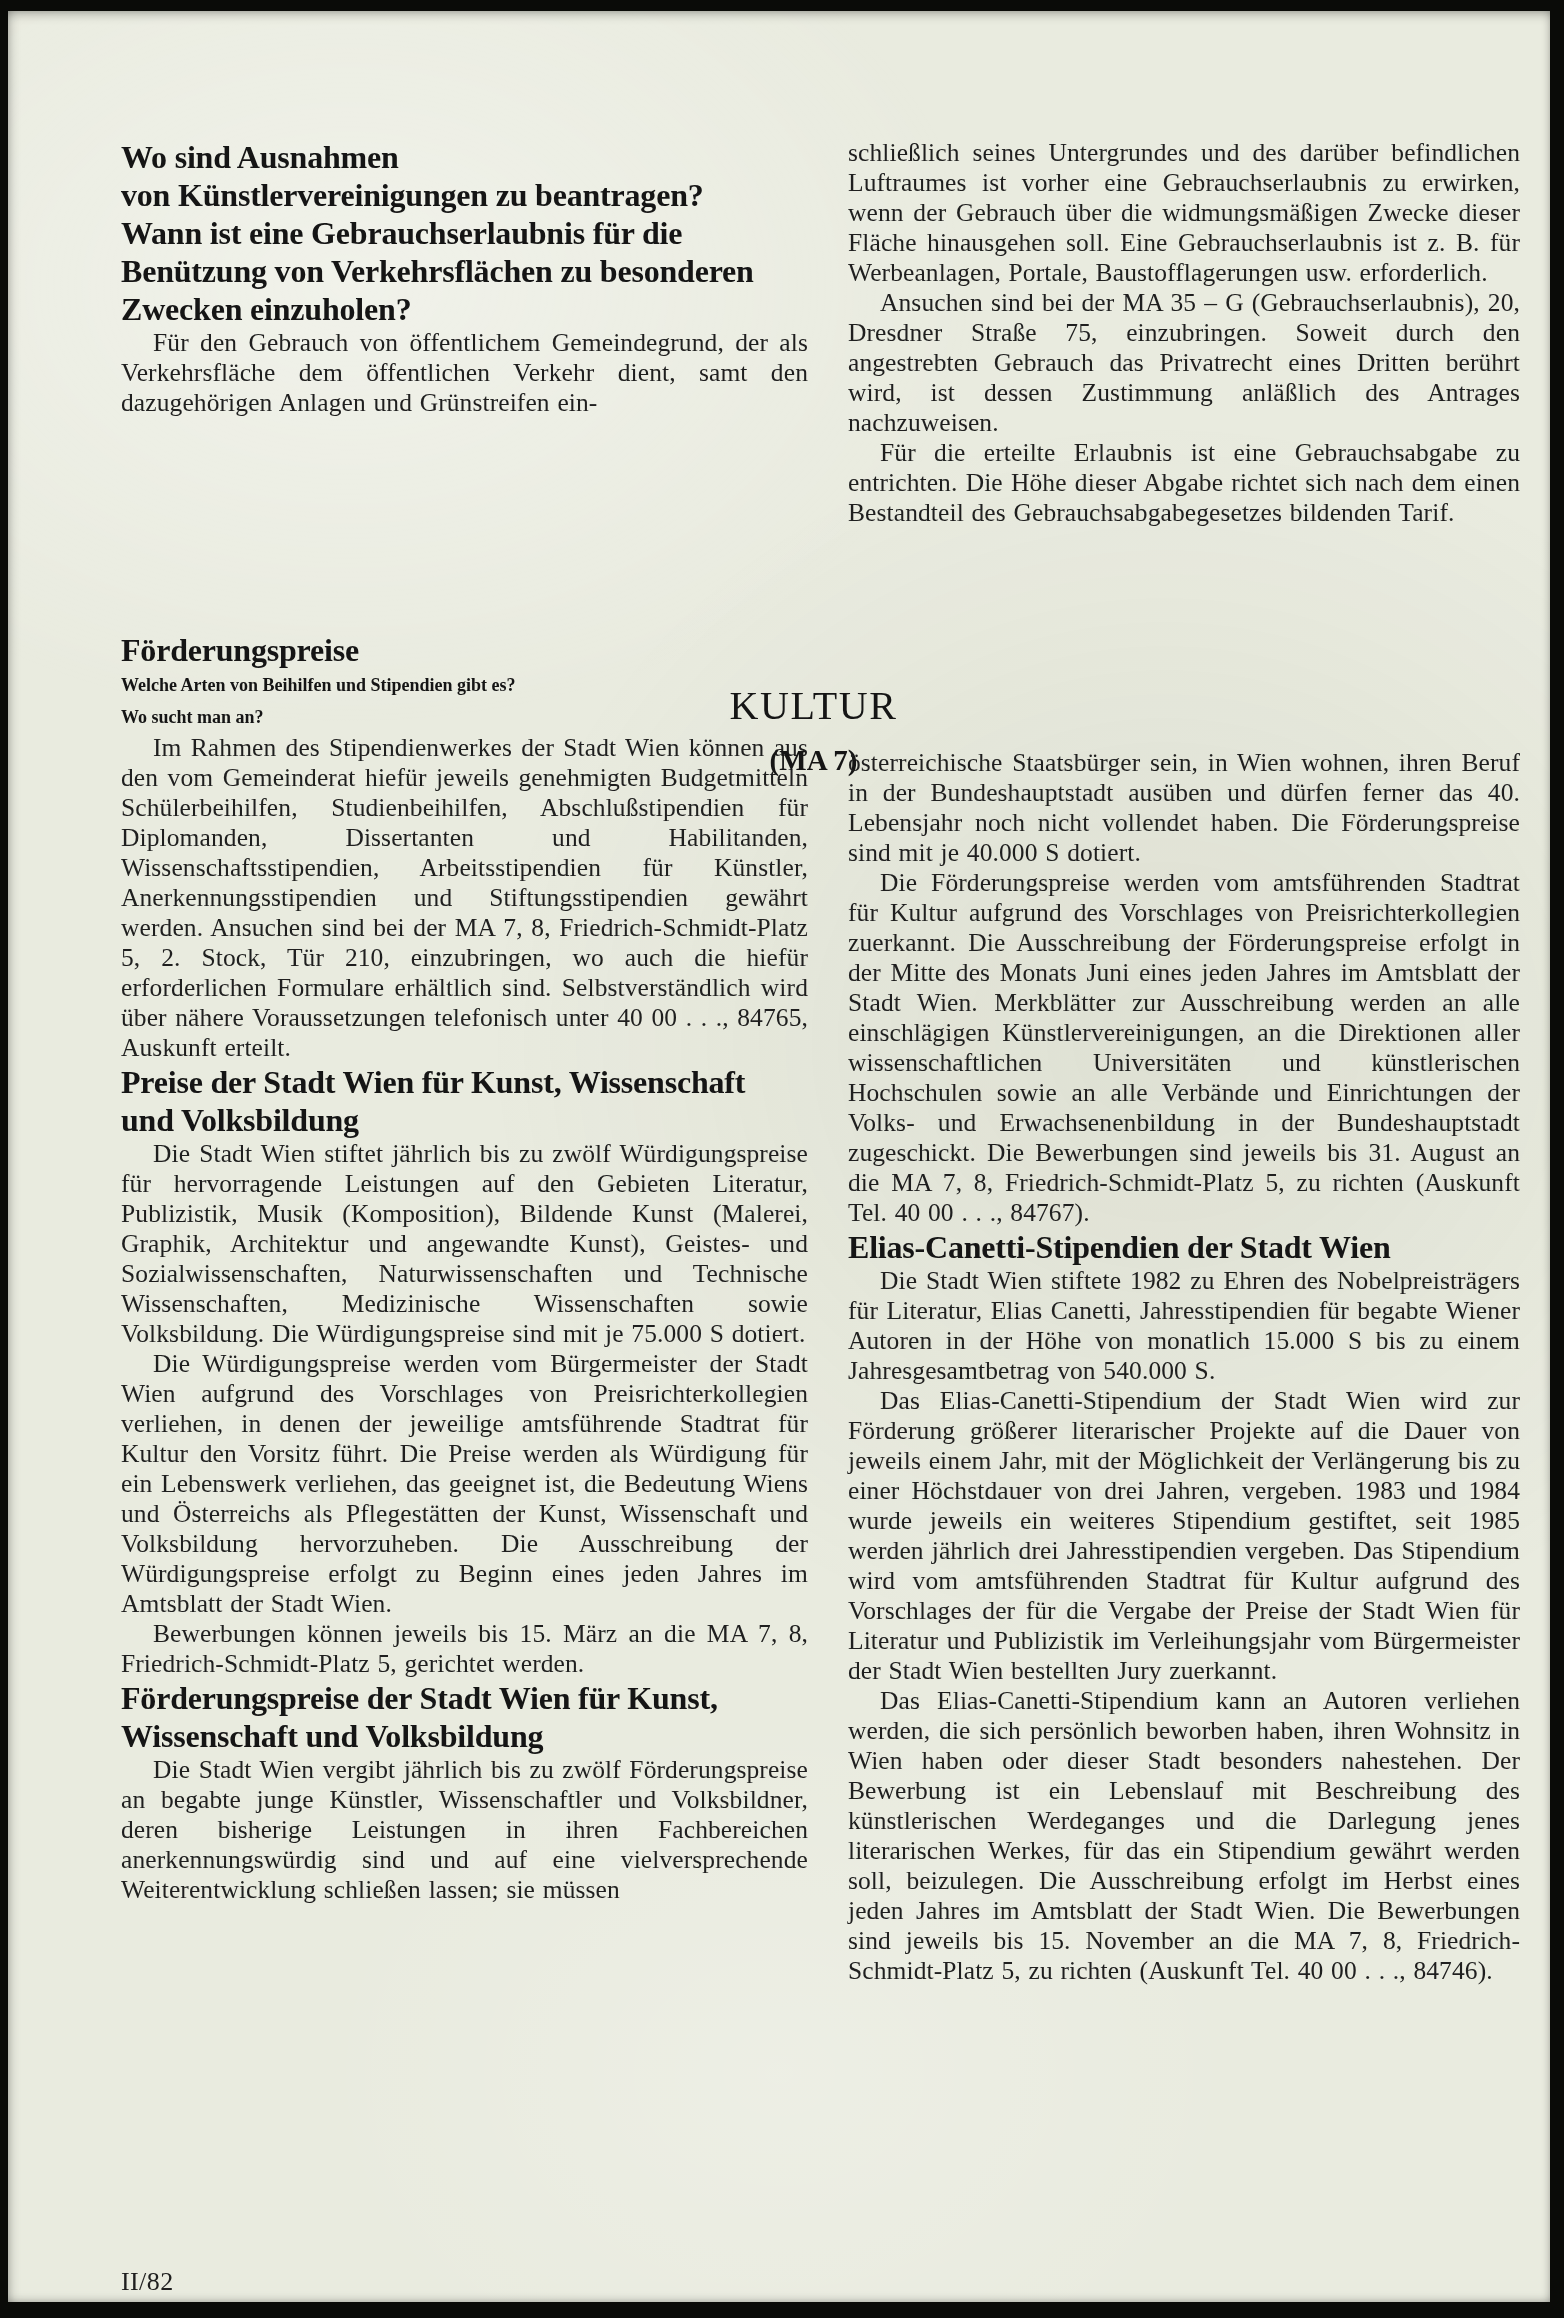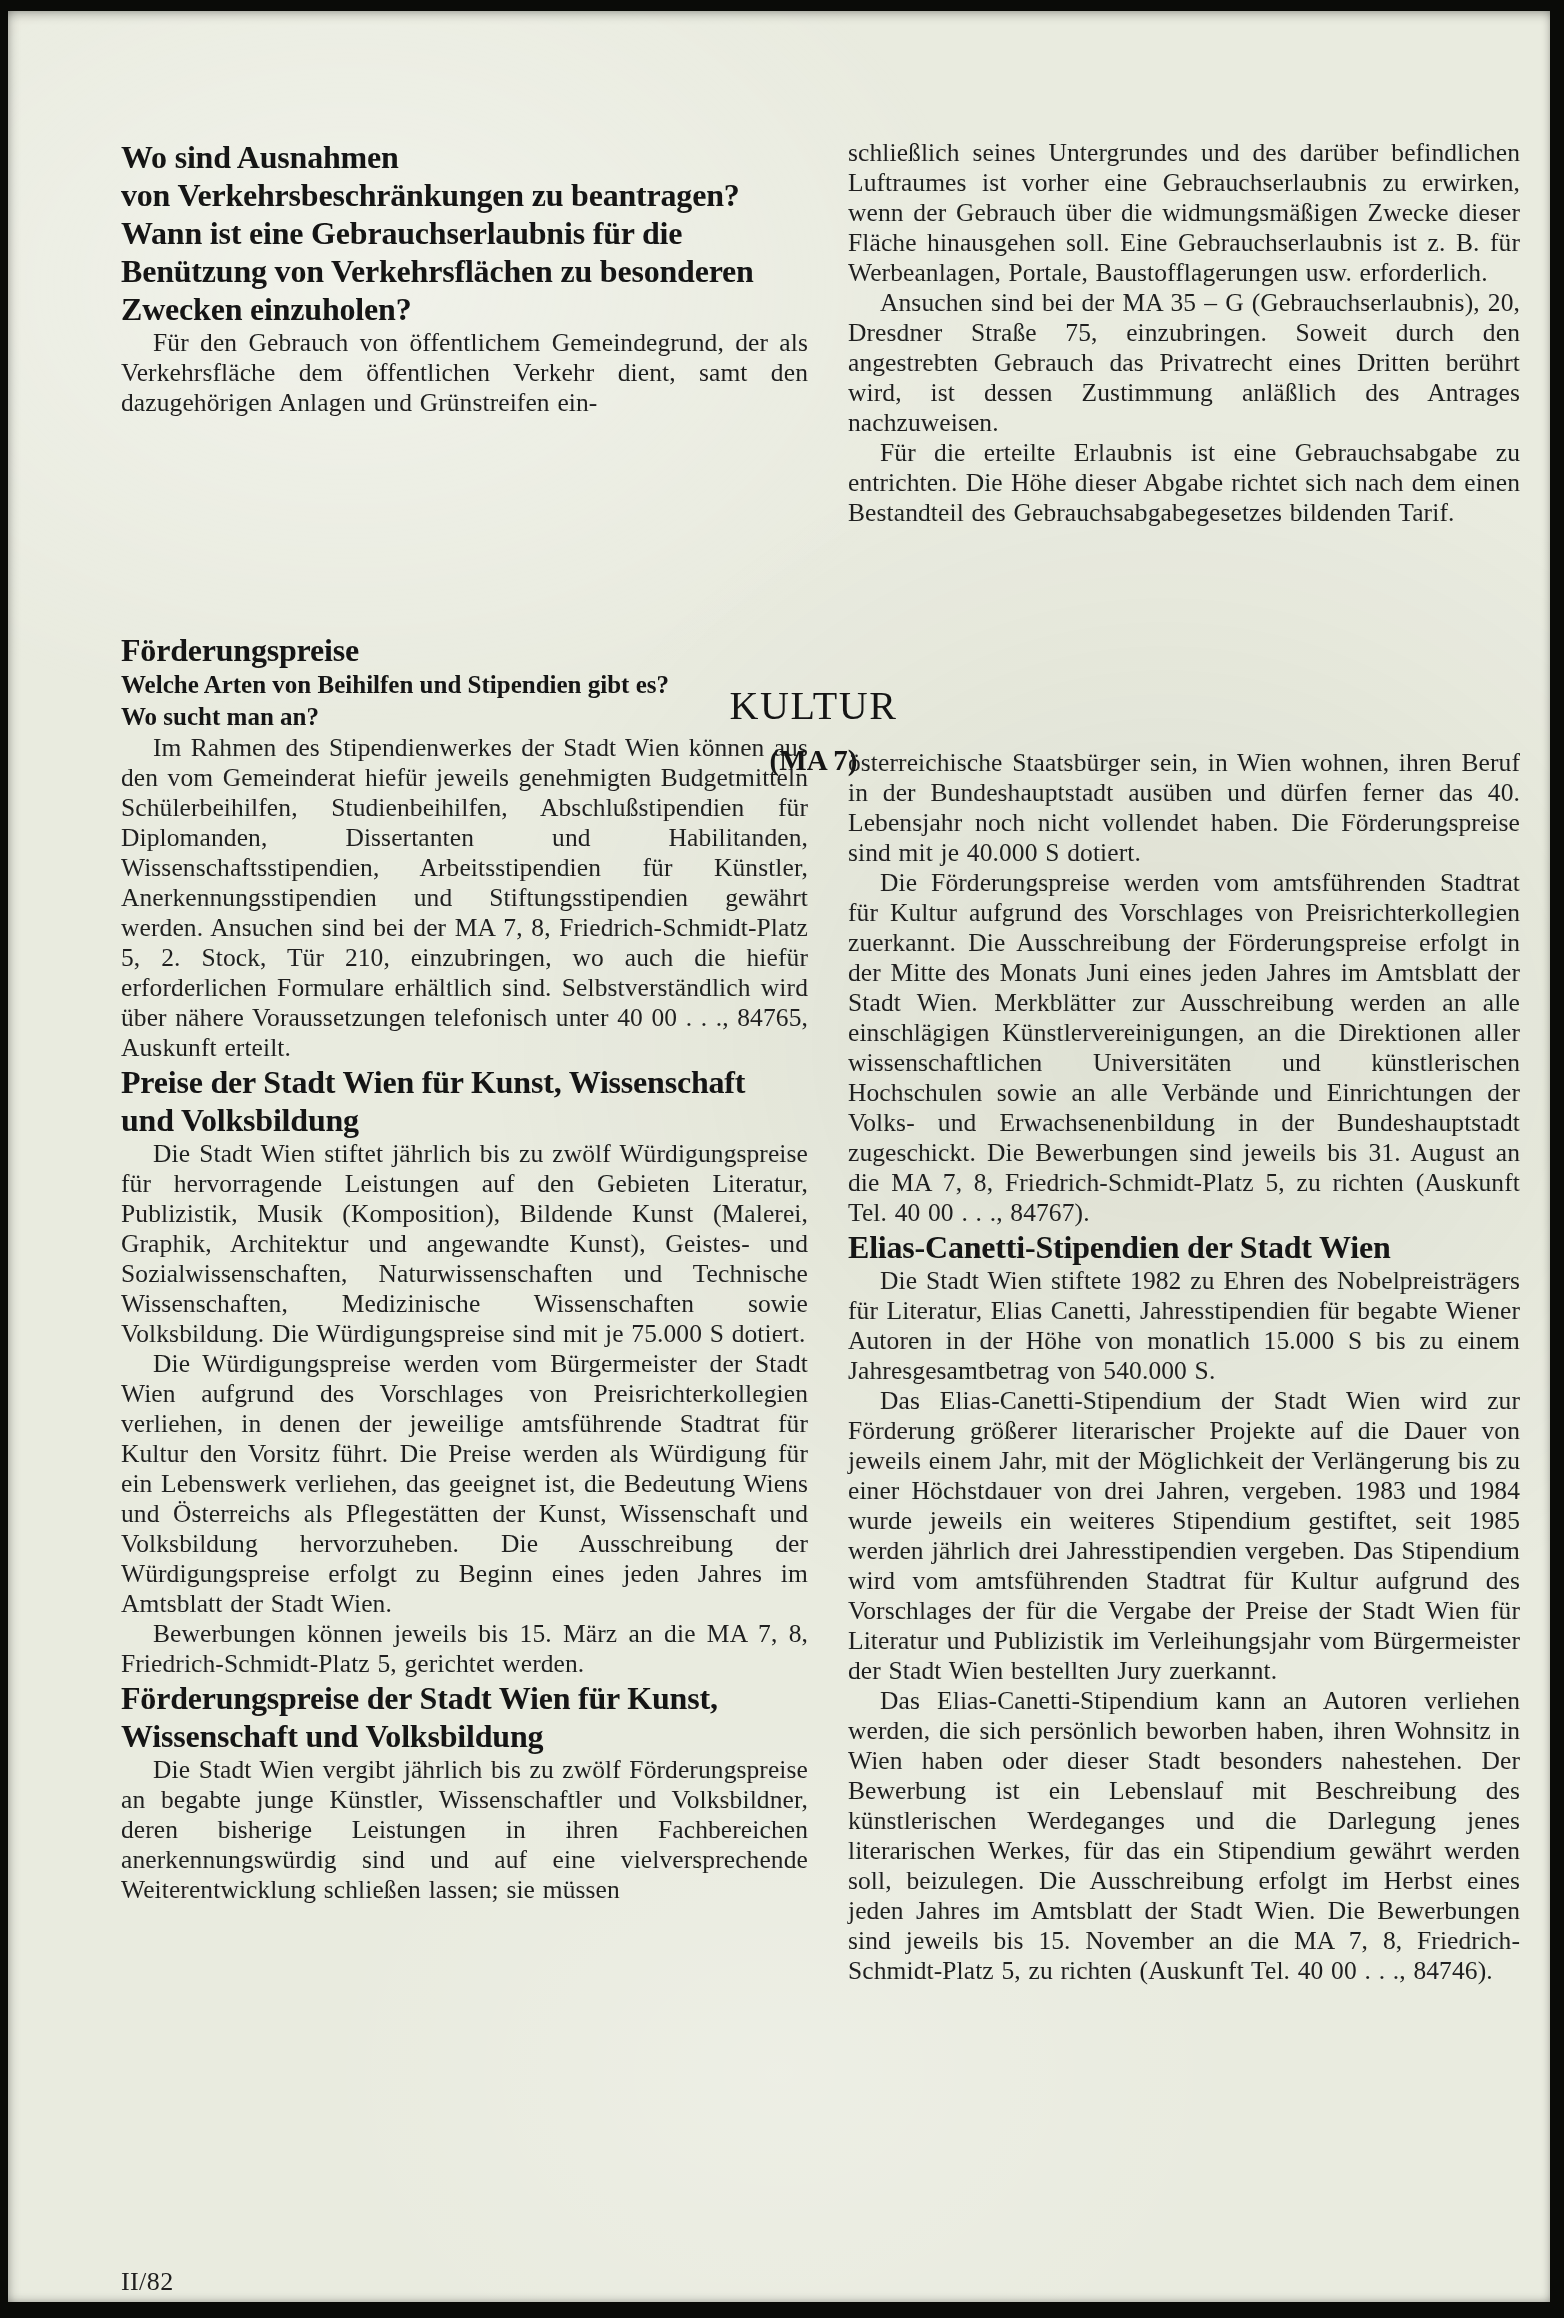--- a/index.html
+++ b/index.html
@@ -33,21 +33,21 @@
   p.body{
     margin:0;font-size:25.5px;line-height:30px;color:var(--ink);
     text-align:justify;word-spacing:1.2px;letter-spacing:0.1px;
   }
   p.indent{text-indent:32px;}
   h2.sec{
     margin:0;font-size:32px;line-height:38px;color:var(--heading_ink);
     font-weight:bold;letter-spacing:-0.2px;white-space:pre-line;
   }
   h3.sub{
-    margin:0;font-size:25px;line-height:32px;color:var(--heading_ink);
+    margin:0;font-size:18px;line-height:32px;color:var(--heading_ink);
     font-weight:bold;white-space:pre-line;
   }
   .h1-top{margin-bottom:21px;}
   .h-wann{margin-top:19.4px;margin-bottom:21px;}
   .sp-kultur-left{height:213px;}
   .h-sub{margin-top:18.6px;margin-bottom:11.3px;}
   .h-preise{margin-top:34px;margin-bottom:11.3px;}
   .h-foerder{margin-top:24px;margin-bottom:11.3px;}
   .sp-right{height:220px;}
   .h-canetti{margin-top:152px;margin-bottom:13px;}
@@ -62,21 +62,21 @@
     font-size:26px;color:var(--ink);letter-spacing:0.4px;margin-top:28px;
   }
 </style>
 </head>
 <body>
 
 <div class="paper">
 
   <div class="col col-left">
     <h2 class="sec h1-top">Wo sind Ausnahmen
-von Verkehrsbeschränkungen zu beantragen?</h2>
+von Künstlervereinigungen zu beantragen?</h2>
     <h2 class="sec h-wann">Wann ist eine Gebrauchserlaubnis für die
 Benützung von Verkehrsflächen zu besonderen
 Zwecken einzuholen?</h2>
     <p class="body indent">Für den Gebrauch von öffentlichem Gemeindegrund, der als Verkehrsfläche dem öffentlichen Verkehr dient, samt den dazugehörigen Anlagen und Grünstreifen ein-</p>
 
     <div class="sp-kultur-left"></div>
 
     <h2 class="sec">Förderungspreise</h2>
     <h3 class="sub h-sub">Welche Arten von Beihilfen und Stipendien gibt es?
 Wo sucht man an?</h3>

